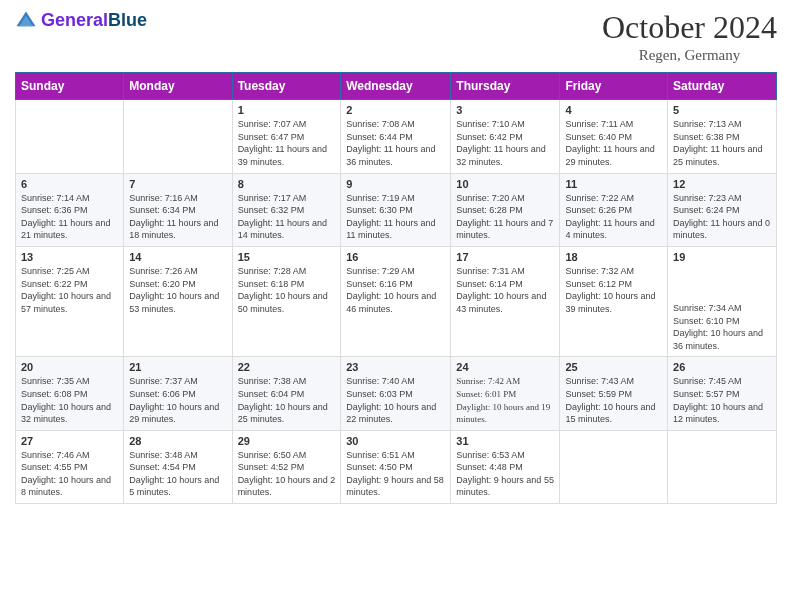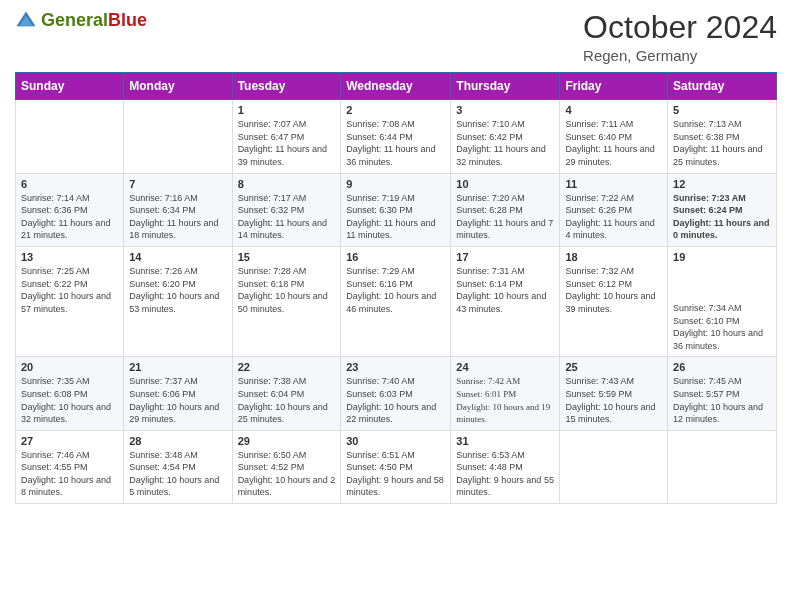--- a/index.html
+++ b/index.html
@@ -23,36 +23,37 @@
       margin-bottom: 8px;
     }
     .logo {
       display: flex;
       align-items: center;
       gap: 4px;
     }
     .logo-text-general {
       font-size: 18px;
       font-weight: bold;
-      color: #4d7c0f;
+      color: #6d28d9;
       line-height: 1.1;
     }
     .logo-text-blue {
       font-size: 18px;
       font-weight: bold;
-      color: #b91c1c;
+      color: #0c4a6e;
       line-height: 1.1;
       text-align: center;
     }
     .logo-icon {
       width: 22px;
       height: 22px;
     }
     .title-block {
-      text-align: left;
+      text-align: center;
+      font-family: Liberation Serif, serif;
     }
     .month-title {
       font-size: 32px;
       font-weight: 300;
       color: #333;
       line-height: 1.1;
     }
     .location-title {
       font-size: 15px;
       color: #555;
@@ -205,21 +206,21 @@
 Daylight: 11 hours and 7 minutes.</div>
           </td>
           <td>
             <span class="day-number">11</span>
             <div class="day-content" style="white-space: pre-line;">Sunrise: 7:22 AM
 Sunset: 6:26 PM
 Daylight: 11 hours and 4 minutes.</div>
           </td>
           <td>
             <span class="day-number">12</span>
-            <div class="day-content" style="white-space: pre-line; font-weight: bold;">Sunrise: 7:23 AM
+            <div class="day-content" style="white-space: pre-line;">Sunrise: 7:23 AM
 Sunset: 6:24 PM
 Daylight: 11 hours and 0 minutes.</div>
           </td>
         </tr>
         <tr>
           <td>
             <span class="day-number">13</span>
             <div class="day-content" style="white-space: pre-line;">Sunrise: 7:25 AM
 Sunset: 6:22 PM
 Daylight: 10 hours and 57 minutes.</div>

